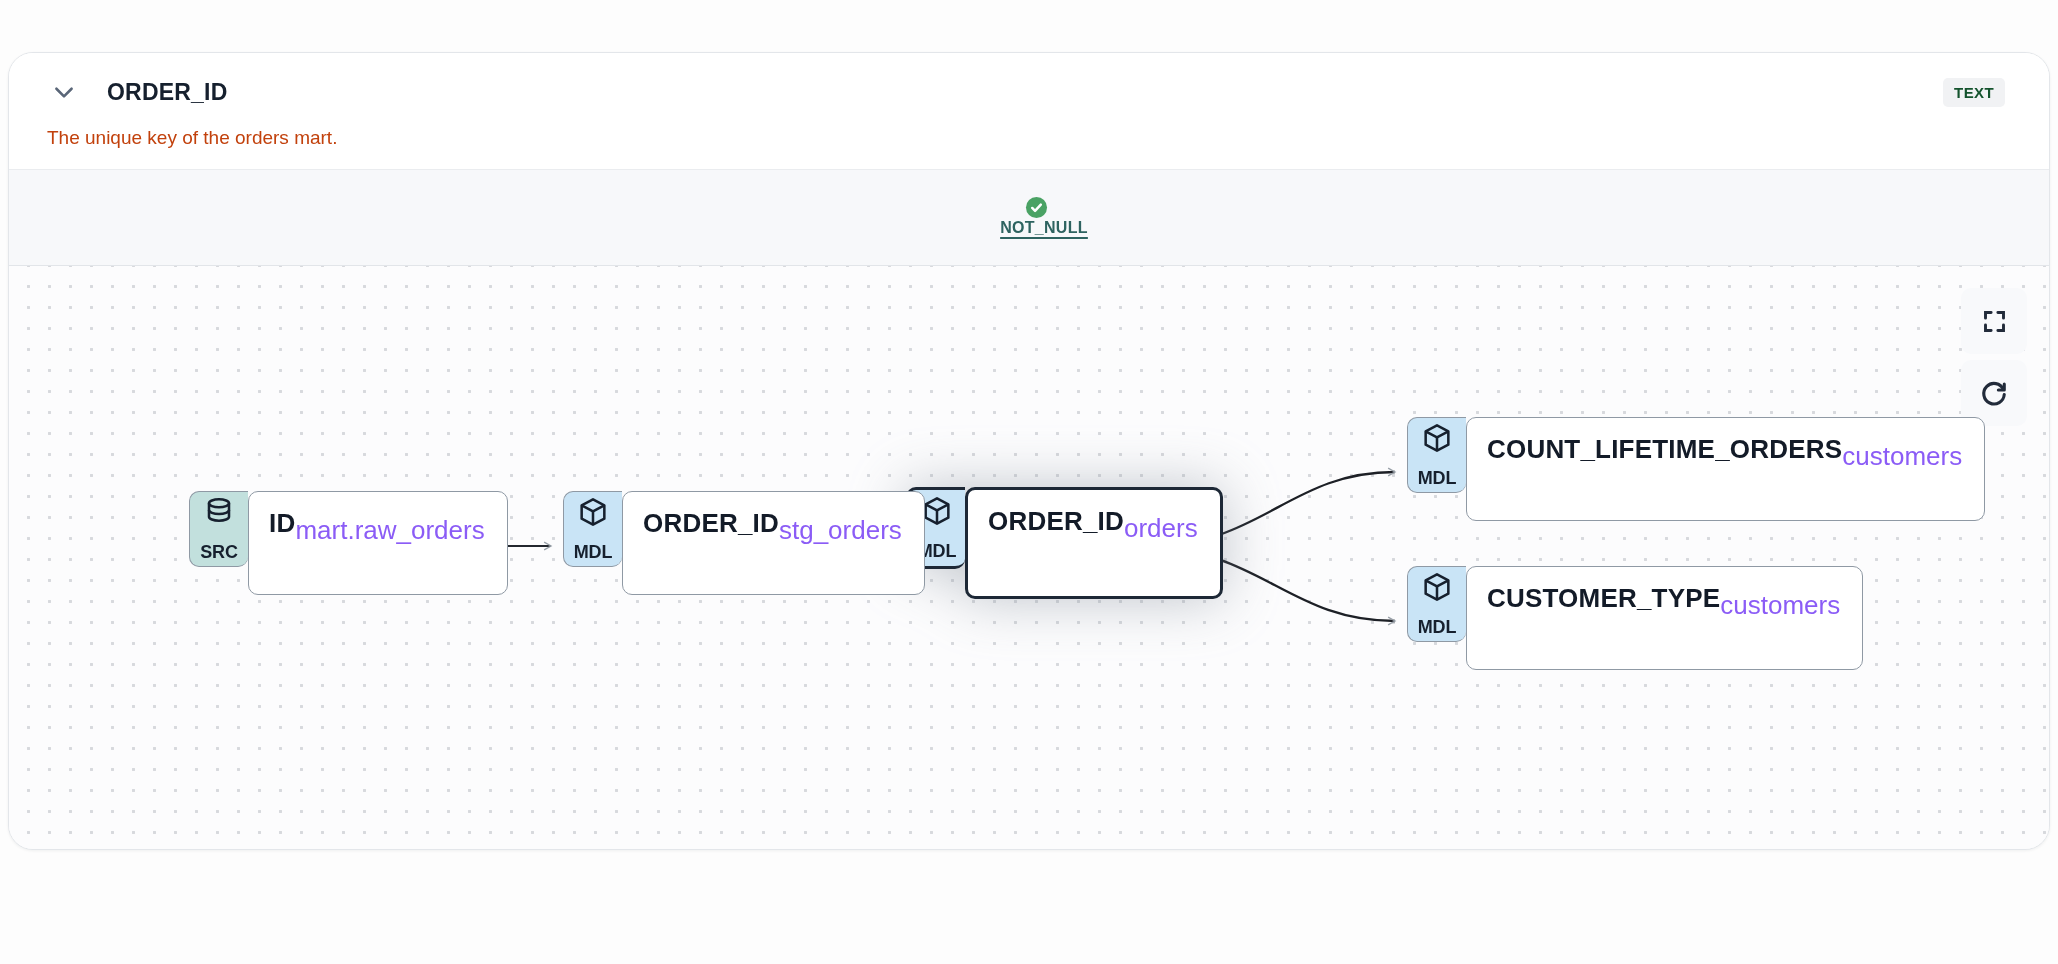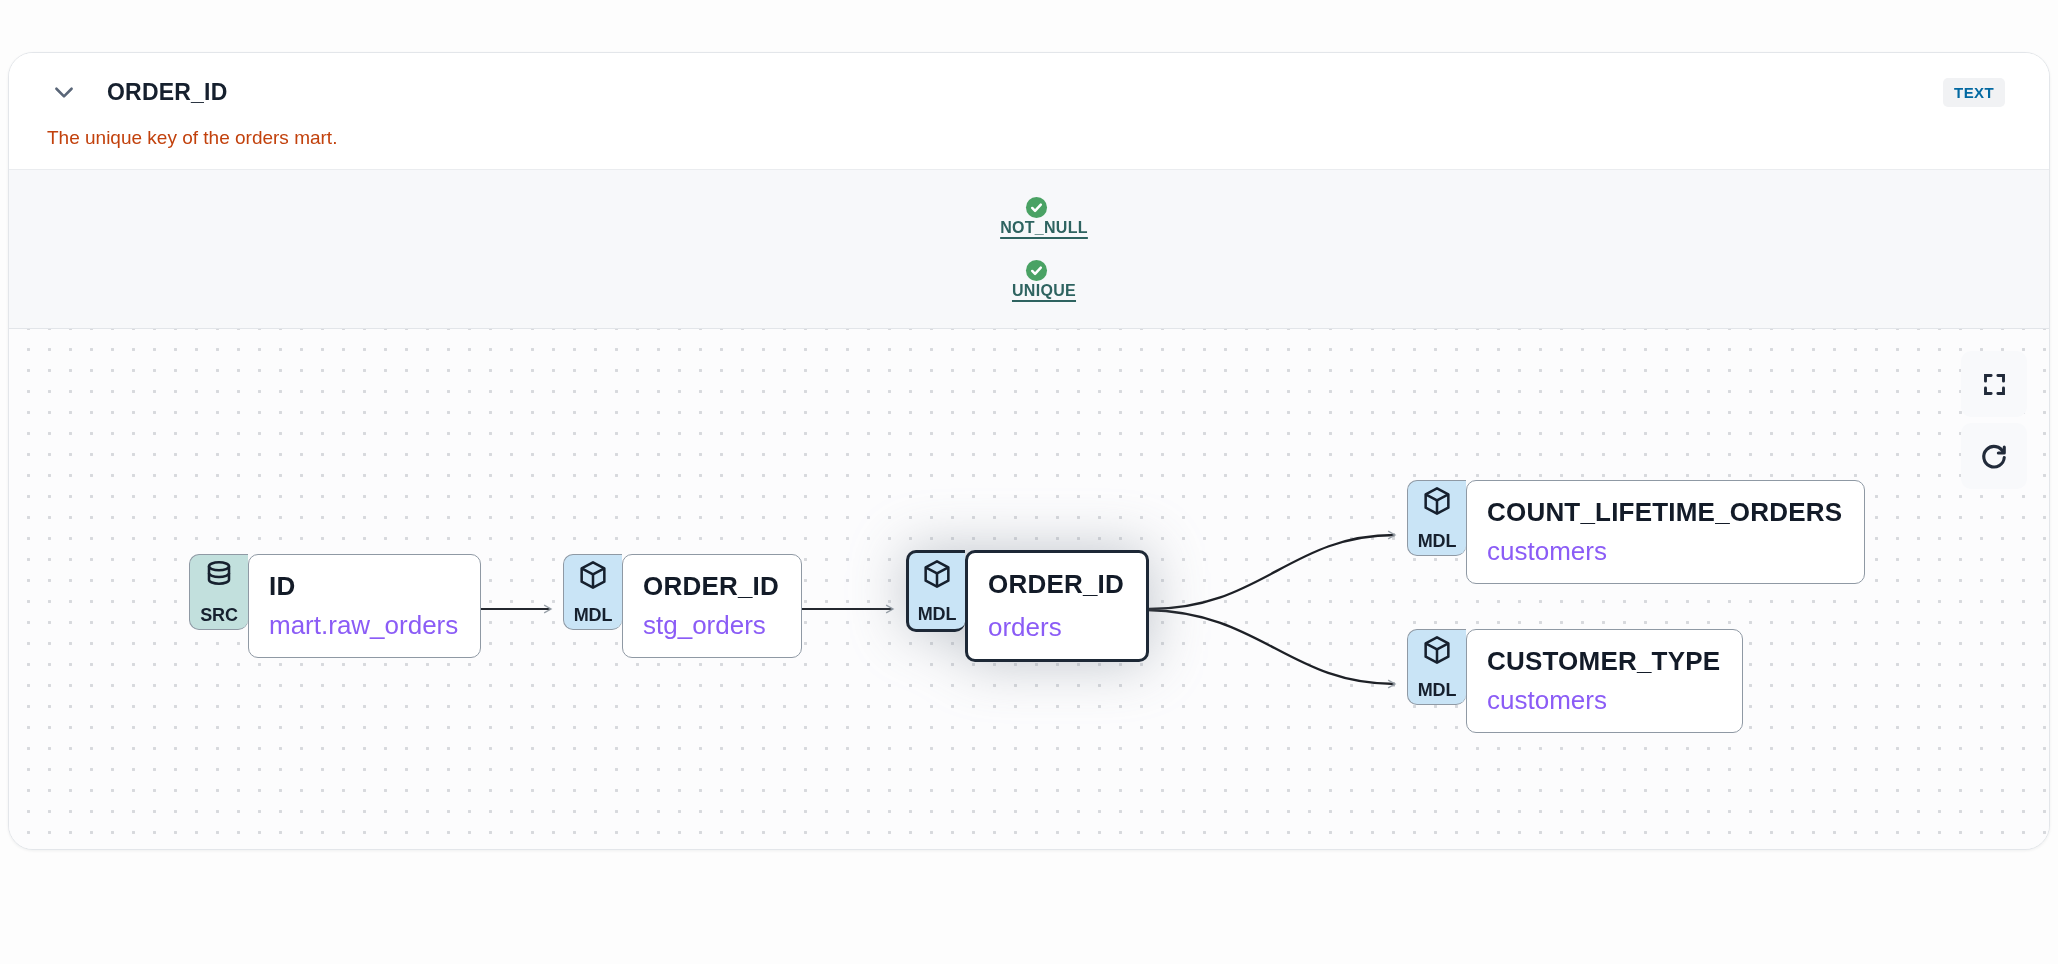--- a/index.html
+++ b/index.html
@@ -29,21 +29,21 @@
     display: flex; align-items: center; justify-content: center;
     background: transparent; border: none; cursor: pointer;
     margin-left: 12px; color: #5a6678;
   }
   .page-title {
     font-size: 23px; font-weight: 700; color: #16202e;
     margin-left: 26px; letter-spacing: 0.2px;
   }
   .type-badge {
     margin-left: auto; margin-right: 18px;
-    background: #f1f2f4; color: #0369a1;
+    background: #f1f2f4; color: #14532d;
     font-size: 15px; font-weight: 600; letter-spacing: 0.4px;
     padding: 6px 11px; border-radius: 5px;
   }
   .description {
     font-size: 19px; color: #c2410c;
     margin: 18px 0 20px 12px;
   }
   
   .tests {
     background: #f7f8fa;
@@ -91,21 +91,21 @@
     font-size: 18px; font-weight: 700; color: #16202e; letter-spacing: -0.2px;
   }
   .node-badge svg { color: #16202e; }
   .node-body {
     background: #ffffff;
     border: 1px solid #8f99a4;
     border-radius: 10px;
     padding: 16px 22px 16px 20px;
     min-height: 104px;
     position: relative; z-index: 2;
-    display: flex; flex-direction: column; justify-content: space-between;
+    display: flex; flex-direction: row; justify-content: space-between;
   }
   .node-title {
     font-size: 26px; font-weight: 600; color: #131b28; letter-spacing: 0.2px;
     white-space: nowrap;
   }
   .node-subtitle {
     font-size: 26px; color: #8b5cf6; margin-top: 7px; white-space: nowrap;
   }
   .node.selected .node-badge,
   .node.selected .node-body {
@@ -154,29 +154,20 @@
 
   <div class="tests">
     <div class="test-row">
       <span class="check-icon">
         <svg width="23" height="23" viewBox="0 0 24 24">
             <circle cx="12" cy="12" r="11" fill="#4aa264"></circle>
             <polyline points="7.5 12.5 10.5 15.5 16.5 9" fill="none" stroke="#ffffff" stroke-width="2.6" stroke-linecap="round" stroke-linejoin="round"></polyline>
           </svg>
       </span>
       <a class="test-link">NOT_NULL</a>
-    </div>
-    <div class="test-row">
-      <span class="check-icon">
-        <svg width="23" height="23" viewBox="0 0 24 24">
-            <circle cx="12" cy="12" r="11" fill="#4aa264"></circle>
-            <polyline points="7.5 12.5 10.5 15.5 16.5 9" fill="none" stroke="#ffffff" stroke-width="2.6" stroke-linecap="round" stroke-linejoin="round"></polyline>
-          </svg>
-      </span>
-      <a class="test-link">UNIQUE</a>
     </div>
   </div>
 
   <div class="canvas">
 
     <svg class="edges" width="2042" height="678" viewBox="0 0 2042 678">
       <defs>
         <marker id="arrow" markerWidth="12" markerHeight="12" refX="8" refY="0" orient="auto" markerUnits="userSpaceOnUse" viewBox="-2 -6 14 12">
           <path d="M0,-4.5 L8,0 L0,4.5" fill="none" stroke="#98a0a8" stroke-width="1.6"></path>
         </marker>

